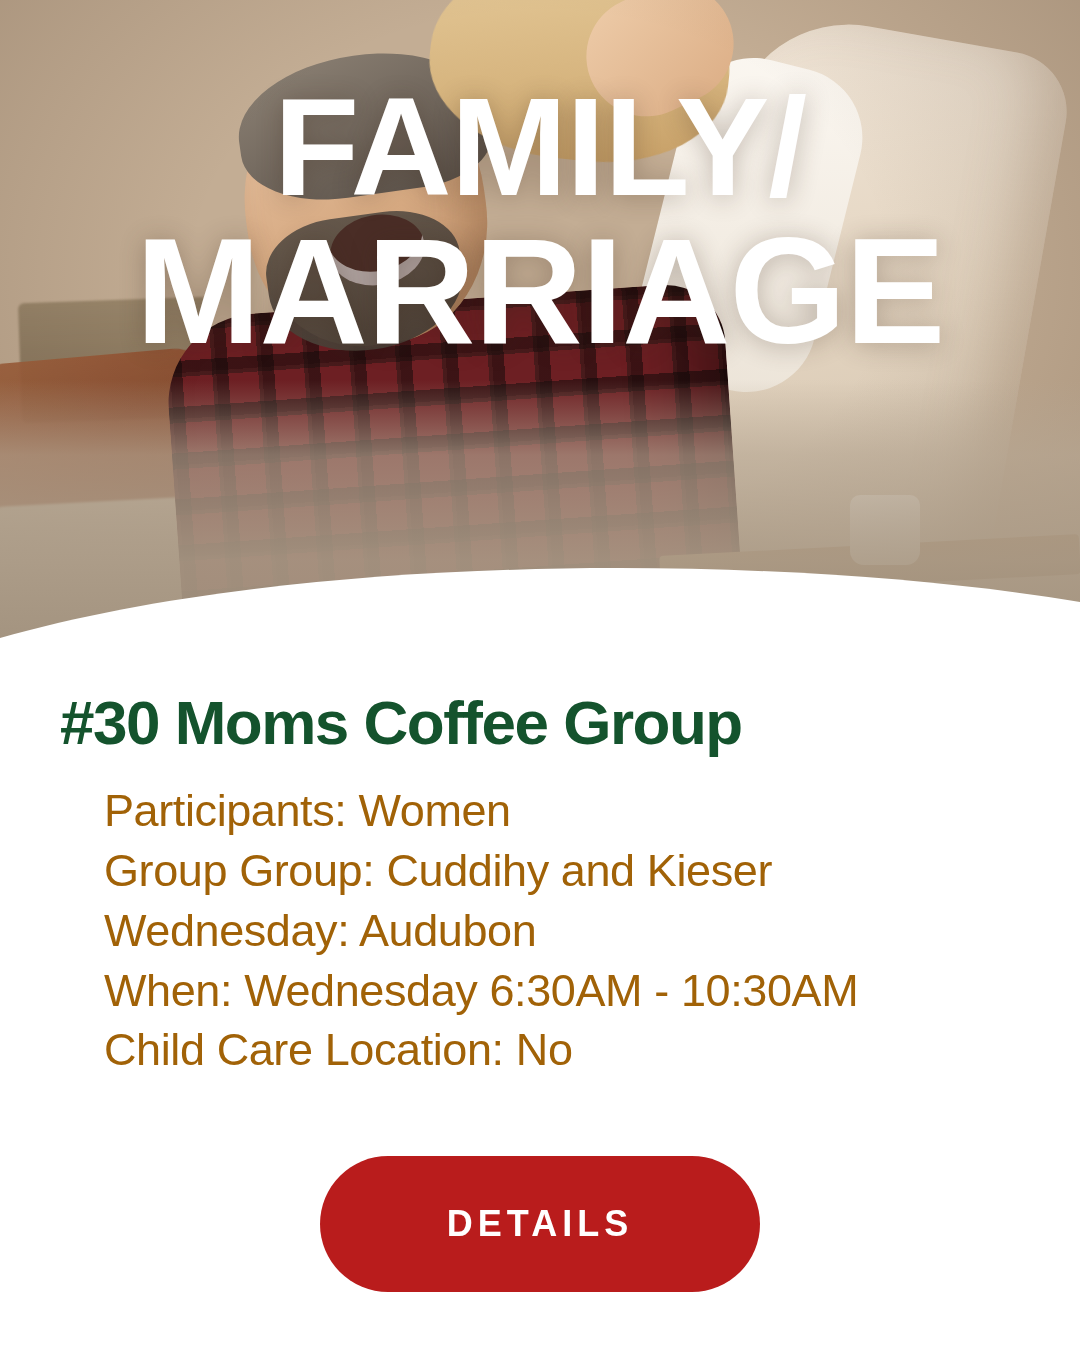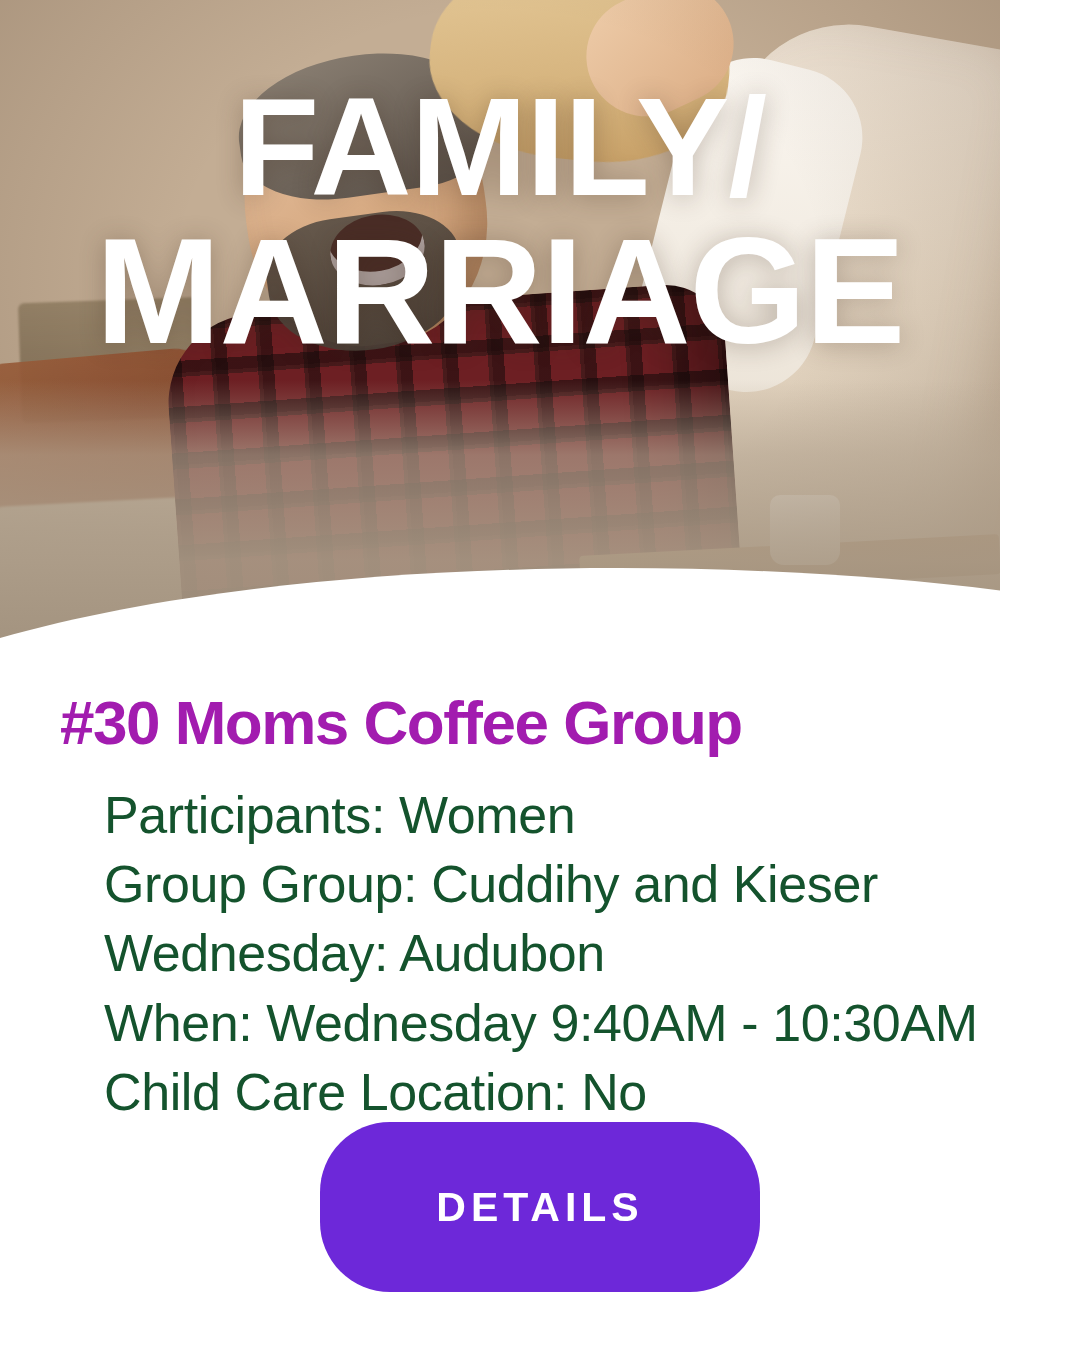--- a/index.html
+++ b/index.html
@@ -16,21 +16,21 @@
     width: 1080px;
     height: 1350px;
     background: #ffffff;
     overflow: hidden;
   }
 
   
   .hero {
     position: absolute;
     top: 0; left: 0;
-    width: 1000px;
+    width: 1080px;
     height: 680px;
     overflow: hidden;
   }
 
   
   .photo {
     position: absolute;
     inset: 0;
     background:
       
@@ -236,54 +236,54 @@
   .content {
     position: absolute;
     left: 0; right: 0;
     top: 690px;
     padding: 0 60px;
   }
 
   .title {
     font-size: 62px;
     font-weight: 700;
-    color: #a21caf;
+    color: #14532d;
     letter-spacing: -1.5px;
     line-height: 1.05;
     margin-bottom: 26px;
   }
 
   .details {
     padding-left: 44px;
   }
   .details .row {
-    font-size: 52px;
+    font-size: 45px;
     line-height: 1.33;
-    color: #14532d;
+    color: #a16207;
     font-weight: 400;
     letter-spacing: -0.4px;
     white-space: nowrap;
   }
 
   
   .cta-wrap {
     position: absolute;
     left: 0; right: 0;
     bottom: 58px;
     display: flex;
     justify-content: center;
   }
   .cta {
-    background: #6d28d9;
+    background: #b91c1c;
     color: #ffffff;
     border: none;
     border-radius: 70px;
     width: 440px;
-    height: 170px;
-    font-size: 41px;
+    height: 136px;
+    font-size: 36px;
     font-weight: 700;
     letter-spacing: 5px;
     font-family: "Liberation Sans", sans-serif;
     cursor: pointer;
     display: flex;
     align-items: center;
     justify-content: center;
   }
 </style>
 </head>
@@ -321,21 +321,21 @@
     </svg>
   </div>
 
   <div class="content">
     <div class="title">#30 Moms Coffee Group</div>
 
     <div class="details">
       <div class="row">Participants: Women</div>
       <div class="row">Group Group: Cuddihy and Kieser</div>
       <div class="row">Wednesday: Audubon</div>
-      <div class="row">When: Wednesday 9:40AM - 10:30AM</div>
+      <div class="row">When: Wednesday 6:30AM - 10:30AM</div>
       <div class="row">Child Care Location: No</div>
     </div>
   </div>
 
   <div class="cta-wrap">
     <button class="cta">DETAILS</button>
   </div>
 
 </div>
 

